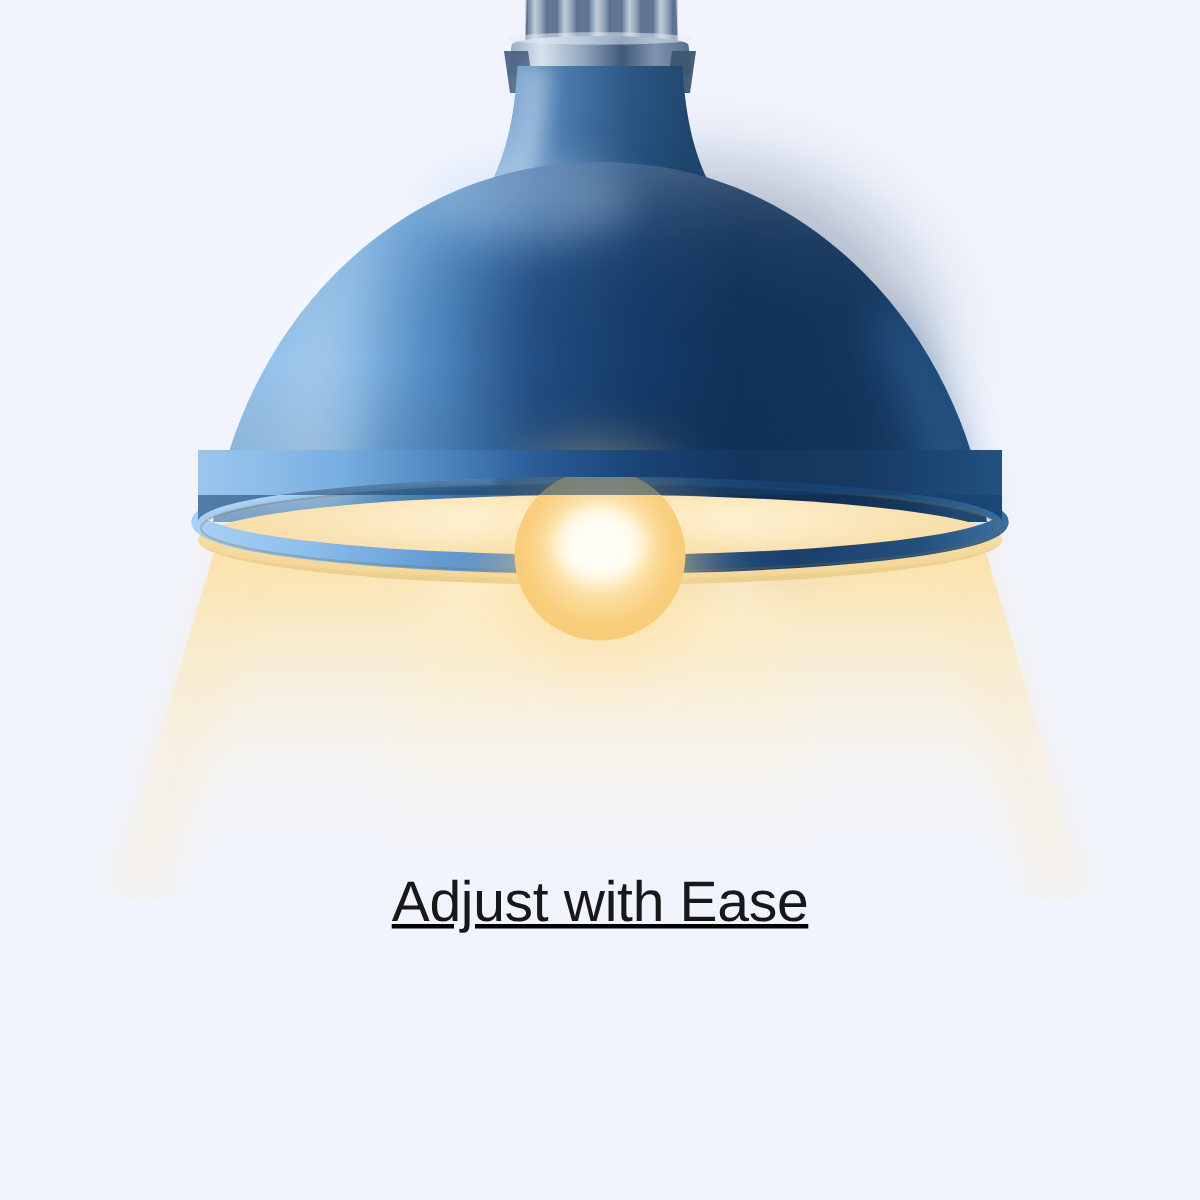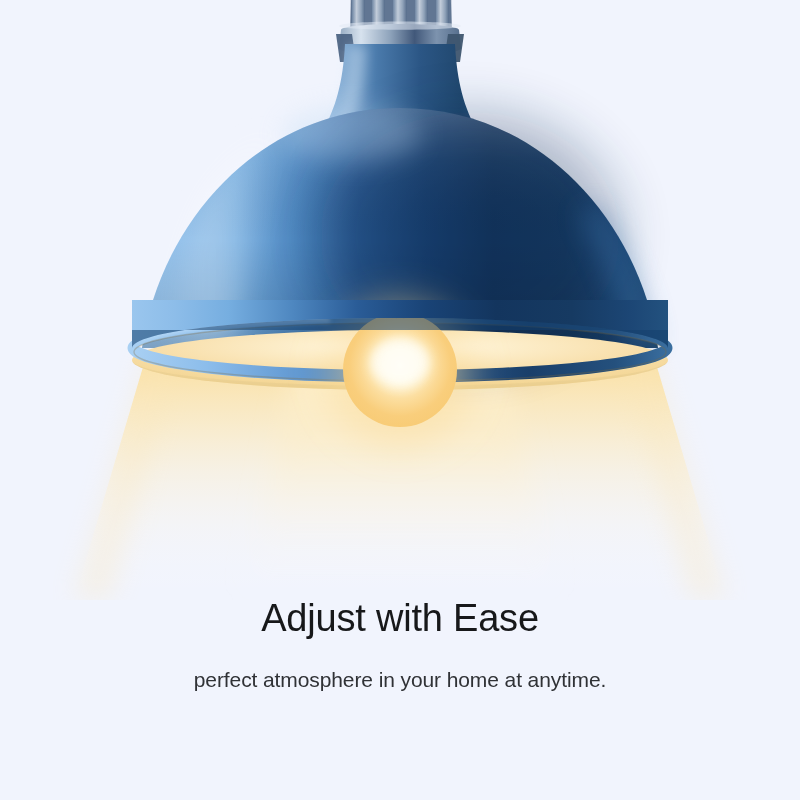--- a/index.html
+++ b/index.html
@@ -28,23 +28,24 @@
     height: 600px;
   }
   .hero-art svg {
     display: block;
     width: 800px;
     height: 600px;
   }
   .caption {
     position: absolute;
     left: 0;
-    top: 596px;
+    top: 580px;
     width: 800px;
     text-align: center;
+    text-decoration: underline;
   }
   .caption-title {
     margin: 0;
     padding: 0;
     font-family: "Liberation Sans", sans-serif;
     font-size: 38px;
     font-weight: 500;
     letter-spacing: -0.2px;
     color: #17181A;
     line-height: 1.2;
@@ -312,17 +313,16 @@
       <ellipse cx="400" cy="348" rx="268" ry="30" fill="none" stroke="#2A5E96" stroke-width="0"></ellipse>
       <path d="M 132 348 A 268 30 0 0 1 668 348 L 668 300 L 132 300 Z" fill="url(#shadeGrad)"></path>
       <path d="M 132 348 A 268 30 0 0 1 668 348 L 668 330 L 132 330 Z" fill="#14406E" opacity="0.55"></path>
     </svg>
   </div>
 
   <div class="caption">
     <h2 class="caption-title">Adjust with Ease</h2>
     <div class="caption-body-spacer"></div>
     <p class="caption-body">
-      <span class="caption-line">perfect atmosphere in your home at anytime.</span>
     </p>
   </div>
 
 </div>
 
 </body></html>

